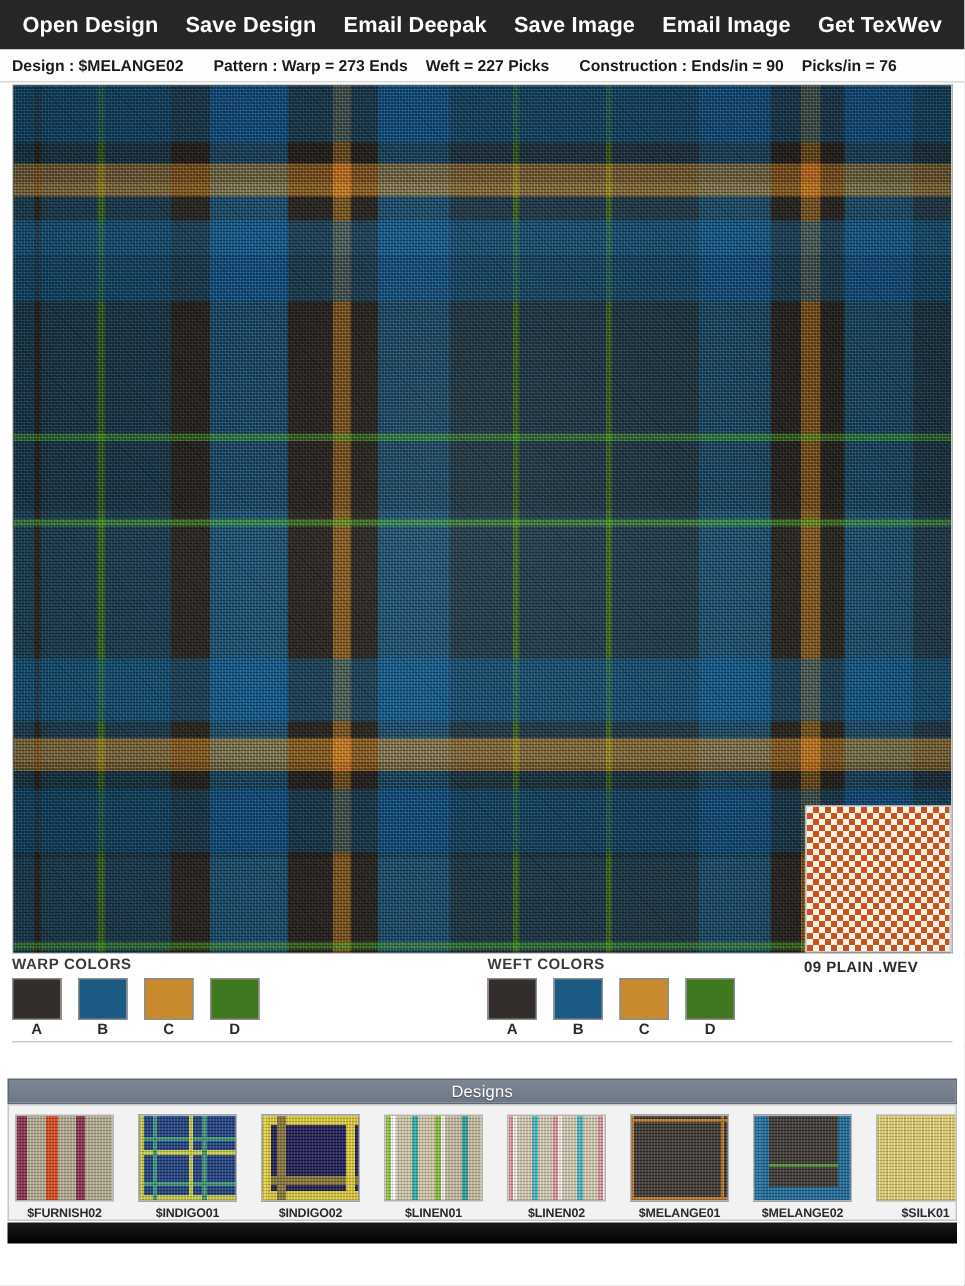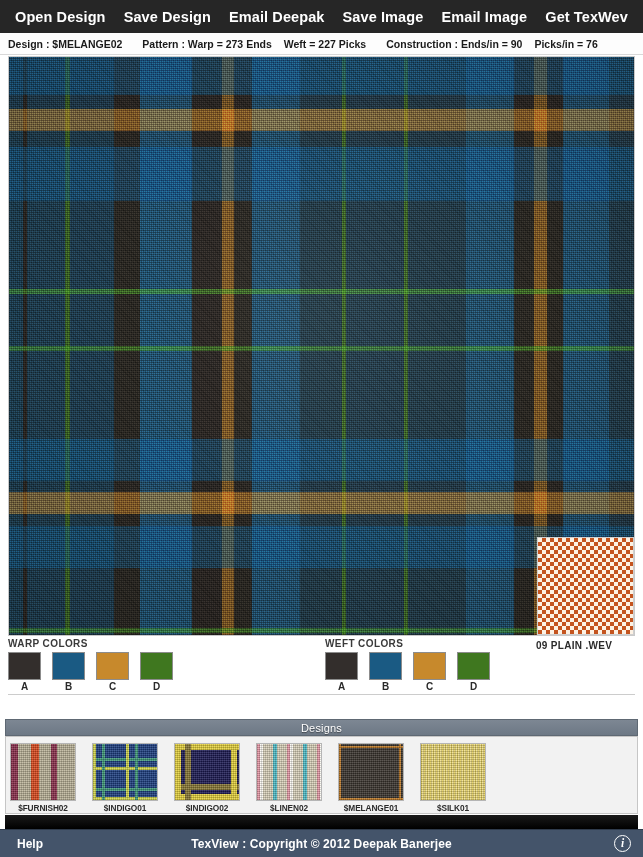--- a/index.html
+++ b/index.html
@@ -426,39 +426,46 @@
         </div>
         <div class="design-name">$INDIGO01</div>
       </div>
       <div class="design-item">
         <div class="design-thumb" style="background: repeating-linear-gradient(90deg, rgb(232, 212, 60) 0px, rgb(232, 212, 60) 6px, transparent 6px, transparent 10px, rgb(138, 122, 53) 10px, rgb(138, 122, 53) 16px, transparent 16px, transparent 56px), repeating-linear-gradient(0deg, rgb(232, 212, 60) 0px, rgb(232, 212, 60) 6px, transparent 6px, transparent 10px, rgb(138, 122, 53) 10px, rgb(138, 122, 53) 16px, transparent 16px, transparent 50px), rgb(28, 26, 85);">
           <div class="tex"></div>
         </div>
         <div class="design-name">$INDIGO02</div>
       </div>
       <div class="design-item">
+        <div class="design-thumb" style="background: repeating-linear-gradient(90deg, rgb(141, 198, 63) 0px, rgb(141, 198, 63) 4px, rgb(255, 255, 255) 4px, rgb(255, 255, 255) 7px, rgb(207, 197, 168) 7px, rgb(207, 197, 168) 18px, rgb(47, 168, 160) 18px, rgb(47, 168, 160) 22px, rgb(207, 197, 168) 22px, rgb(207, 197, 168) 33px);">
+          <div class="tex"></div>
+        </div>
+        <div class="design-name">$LINEN01</div>
+      </div>
+      <div class="design-item">
         <div class="design-thumb" style="background: repeating-linear-gradient(90deg, rgb(233, 154, 168) 0px, rgb(233, 154, 168) 3px, rgb(253, 251, 244) 3px, rgb(253, 251, 244) 6px, rgb(221, 213, 189) 6px, rgb(221, 213, 189) 16px, rgb(79, 192, 204) 16px, rgb(79, 192, 204) 20px, rgb(221, 213, 189) 20px, rgb(221, 213, 189) 30px);">
           <div class="tex"></div>
         </div>
         <div class="design-name">$LINEN02</div>
       </div>
       <div class="design-item">
         <div class="design-thumb" style="background: repeating-linear-gradient(90deg, rgb(192, 122, 36) 0px, rgb(192, 122, 36) 2px, transparent 2px, transparent 60px), repeating-linear-gradient(0deg, rgb(192, 122, 36) 0px, rgb(192, 122, 36) 2px, transparent 2px, transparent 52px), rgb(59, 53, 47);">
           <div class="tex"></div>
         </div>
         <div class="design-name">$MELANGE01</div>
+      </div>
+      <div class="design-item">
+        <div class="design-thumb" style="background: repeating-linear-gradient(90deg, rgb(26, 110, 160) 0px, rgb(26, 110, 160) 10px, transparent 10px, transparent 56px), repeating-linear-gradient(0deg, rgb(26, 110, 160) 0px, rgb(26, 110, 160) 9px, transparent 9px, transparent 22px, rgb(79, 156, 44) 22px, rgb(79, 156, 44) 24px, transparent 24px, transparent 58px), rgb(59, 53, 47);">
+          <div class="tex"></div>
+        </div>
+        <div class="design-name">$MELANGE02</div>
       </div>
       <div class="design-item">
         <div class="design-thumb" style="background: repeating-linear-gradient(90deg, rgb(227, 205, 85) 0px, rgb(227, 205, 85) 1px, rgb(241, 224, 136) 1px, rgb(241, 224, 136) 3px), rgb(236, 217, 106);">
           <div class="tex"></div>
         </div>
         <div class="design-name">$SILK01</div>
       </div>
     </div>
   <div class="scroll-shadow"></div>
 
-  <div class="bottombar">
-    <span class="bottom-help">Help</span>
-    <span class="bottom-copy">TexView : Copyright © 2012  Deepak Banerjee</span>
-    <span class="info-icon">i</span>
-  </div>
 
 </div>
 
 </body></html>

